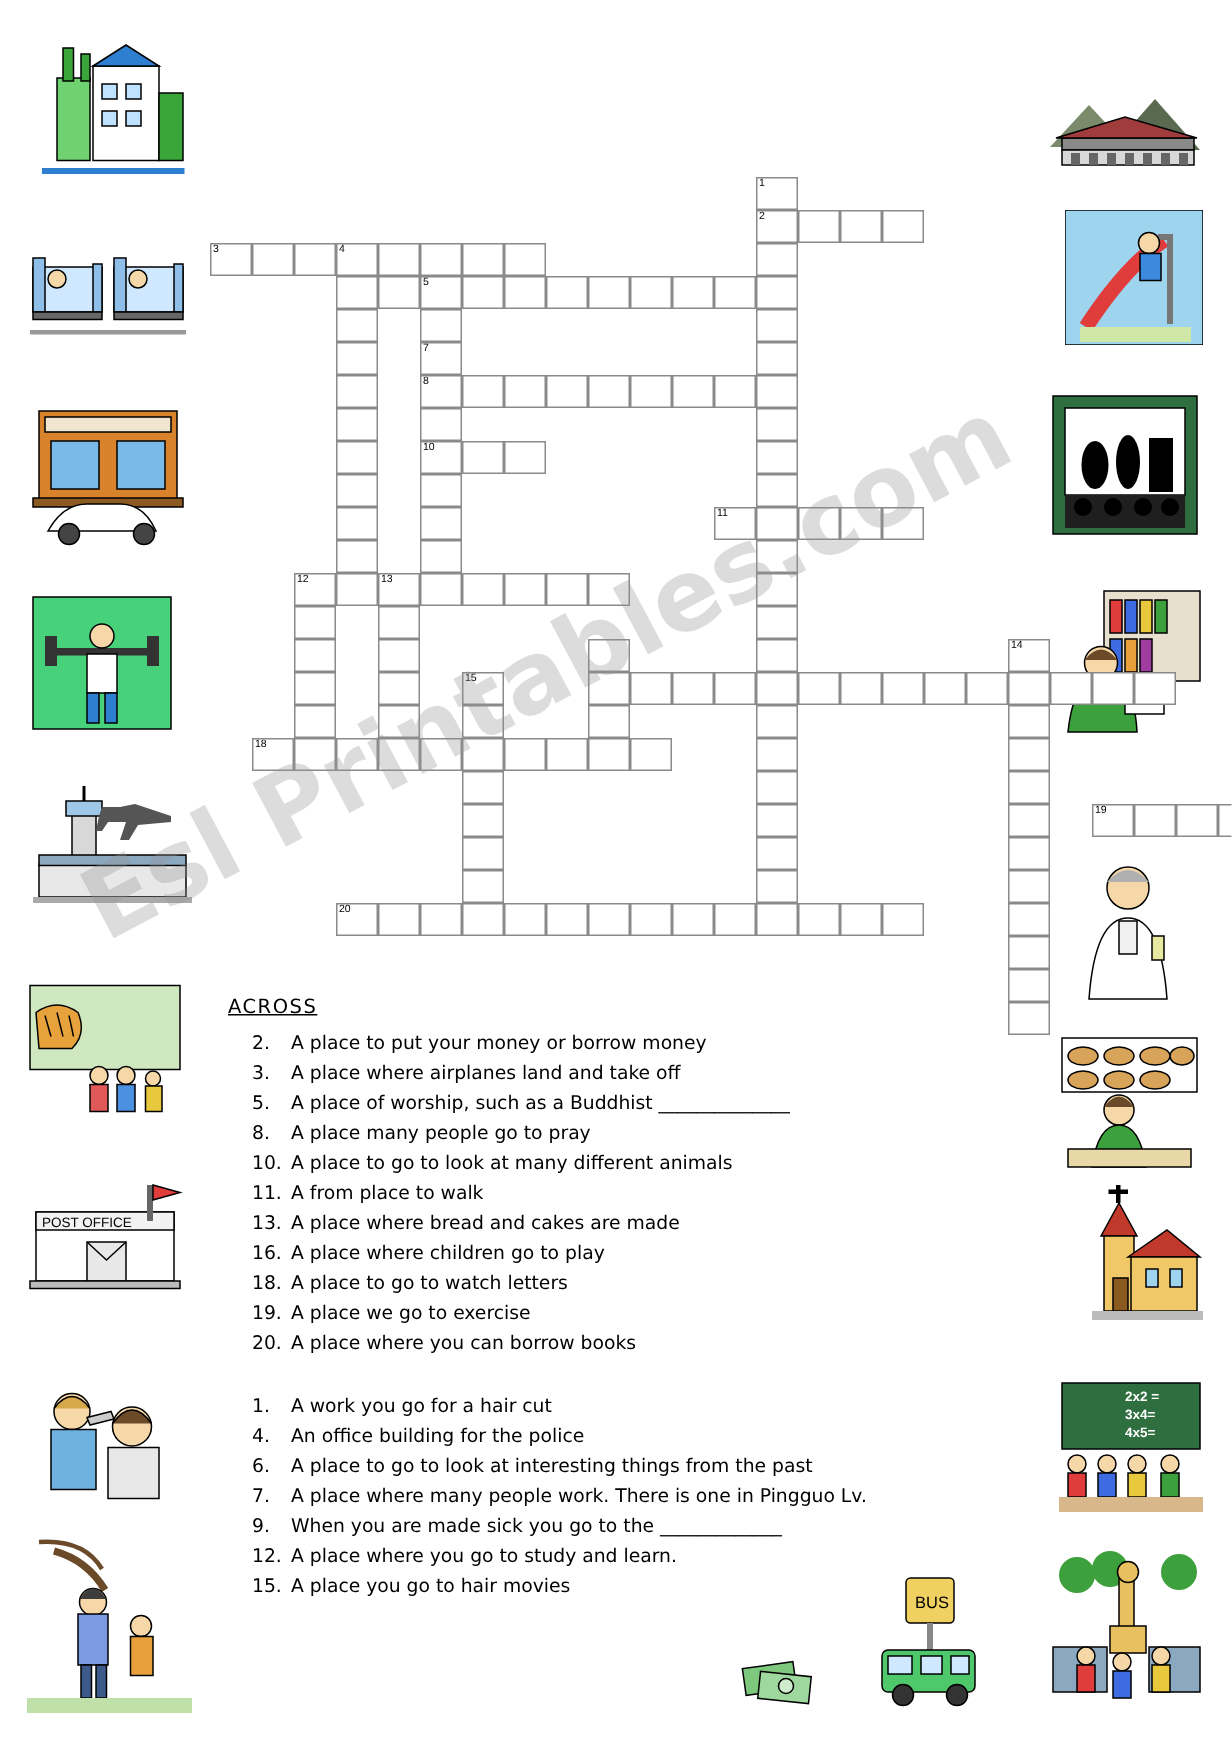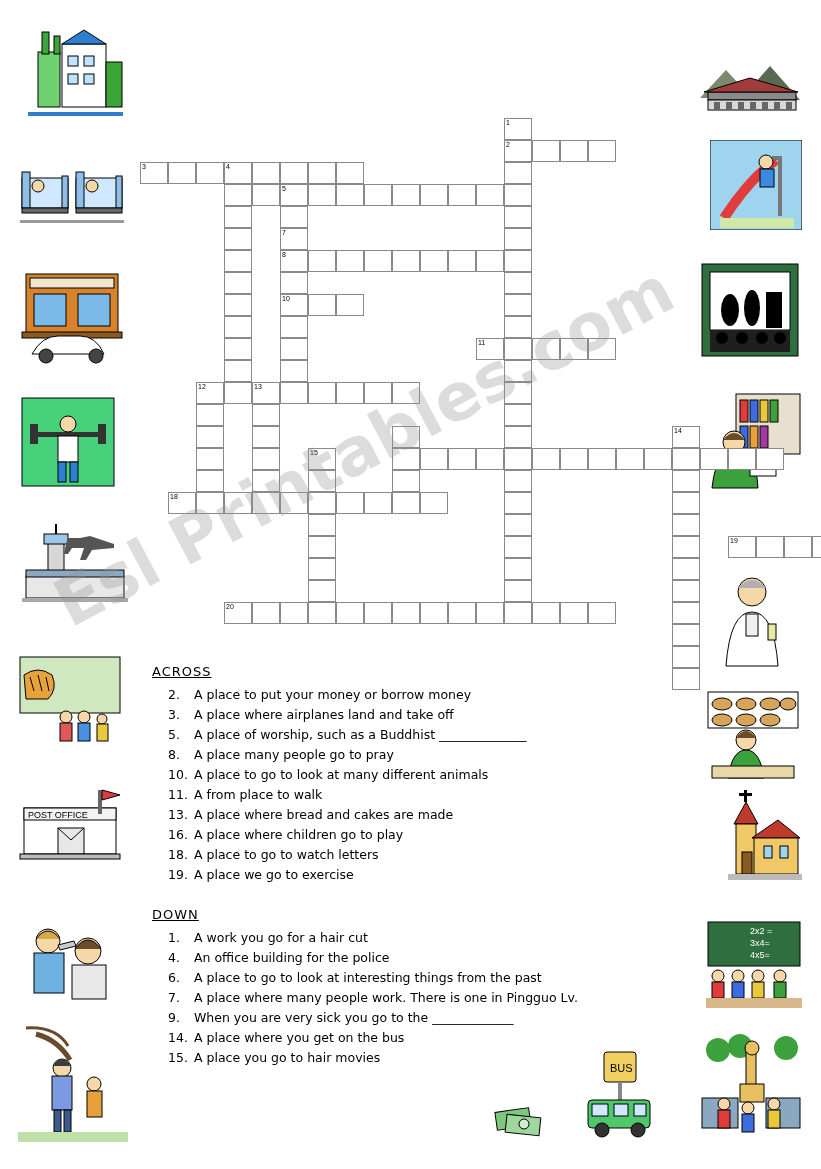--- a/index.html
+++ b/index.html
@@ -347,47 +347,50 @@
           <span class="t">A place where children go to play</span>
         </div>
         <div class="clue">
           <span class="n">18.</span>
           <span class="t">A place to go to watch letters</span>
         </div>
         <div class="clue">
           <span class="n">19.</span>
           <span class="t">A place we go to exercise</span>
         </div>
+        <div class="clue">
+          <span class="n">20.</span>
+          <span class="t">A place where you can borrow books</span>
+        </div>
       </div>
     <div class="down-block">
-      <div class="clues-head">DOWN</div>
       <div id="down-list">
           <div class="clue">
             <span class="n">1.</span>
             <span class="t">A work you go for a hair cut</span>
           </div>
           <div class="clue">
             <span class="n">4.</span>
             <span class="t">An office building for the police</span>
           </div>
           <div class="clue">
             <span class="n">6.</span>
             <span class="t">A place to go to look at interesting things from the past</span>
           </div>
           <div class="clue">
             <span class="n">7.</span>
             <span class="t">A place  where many people work. There is one in Pingguo Lv.</span>
           </div>
           <div class="clue">
             <span class="n">9.</span>
-            <span class="t">When you are very sick you go to the _____________</span>
+            <span class="t">When you are made sick you go to the _____________</span>
           </div>
           <div class="clue">
-            <span class="n">14.</span>
-            <span class="t">A place where you get on the bus</span>
+            <span class="n">12.</span>
+            <span class="t">A place where you go to study and learn.</span>
           </div>
           <div class="clue">
             <span class="n">15.</span>
             <span class="t">A place you go to hair movies</span>
           </div>
         </div>
     </div>
   </div>
 
   <div class="pic" style="left:18px;top:22px;width:110px;height:100px;">
@@ -624,21 +627,21 @@
       <rect x="36" y="36" width="20" height="50" fill="#f0c868" stroke="#000"></rect>
       <polygon points="52,50 78,32 100,50" fill="#c0392b" stroke="#000"></polygon>
       <rect x="54" y="50" width="44" height="36" fill="#f0c868" stroke="#000"></rect>
       <rect x="42" y="64" width="10" height="22" fill="#8a5a20" stroke="#000"></rect>
       <rect x="64" y="58" width="8" height="12" fill="#9fd4ef" stroke="#000"></rect>
       <rect x="80" y="58" width="8" height="12" fill="#9fd4ef" stroke="#000"></rect>
       <rect x="28" y="86" width="74" height="6" fill="#bbb"></rect>
     </svg>
   </div>
 
-  <div class="pic" style="left:706px;top:920px;width:96px;height:92px;">
+  <div class="pic" style="left:706px;top:920px;width:96px;height:92px;font-weight:bold;">
     <svg width="96" height="92" viewBox="0 0 96 92">
       <rect x="2" y="2" width="92" height="44" fill="#2f6f3f" stroke="#000"></rect>
       <g fill="#ffffff" font-family="Liberation Sans, sans-serif" font-size="9">
         <text x="44" y="14">2x2 =</text>
         <text x="44" y="26">3x4=</text>
         <text x="44" y="38">4x5=</text>
       </g>
       <g stroke="#000">
         <circle cx="12" cy="56" r="6" fill="#f6d8a8"></circle>
           <rect x="6" y="62" width="12" height="16" fill="#e03c3c"></rect>

